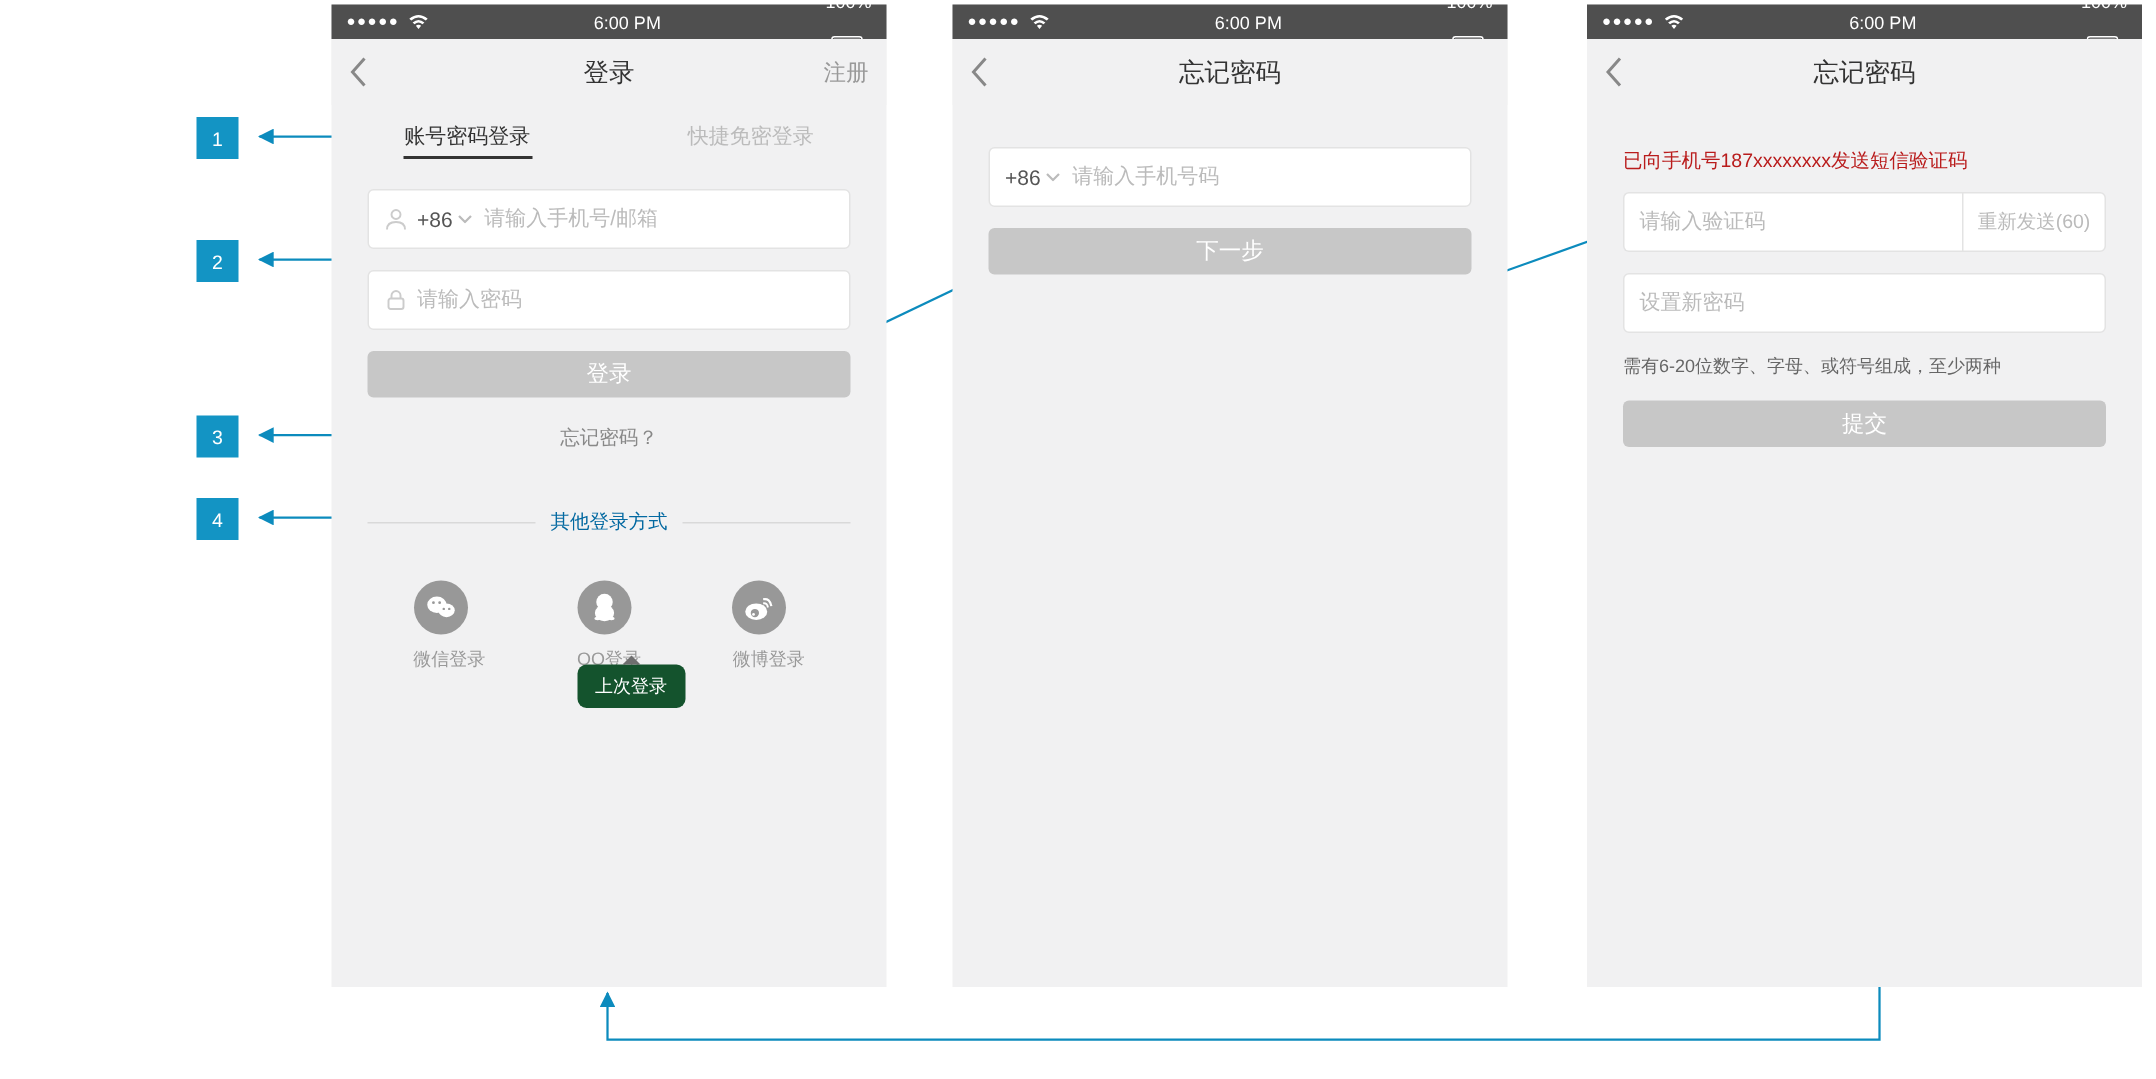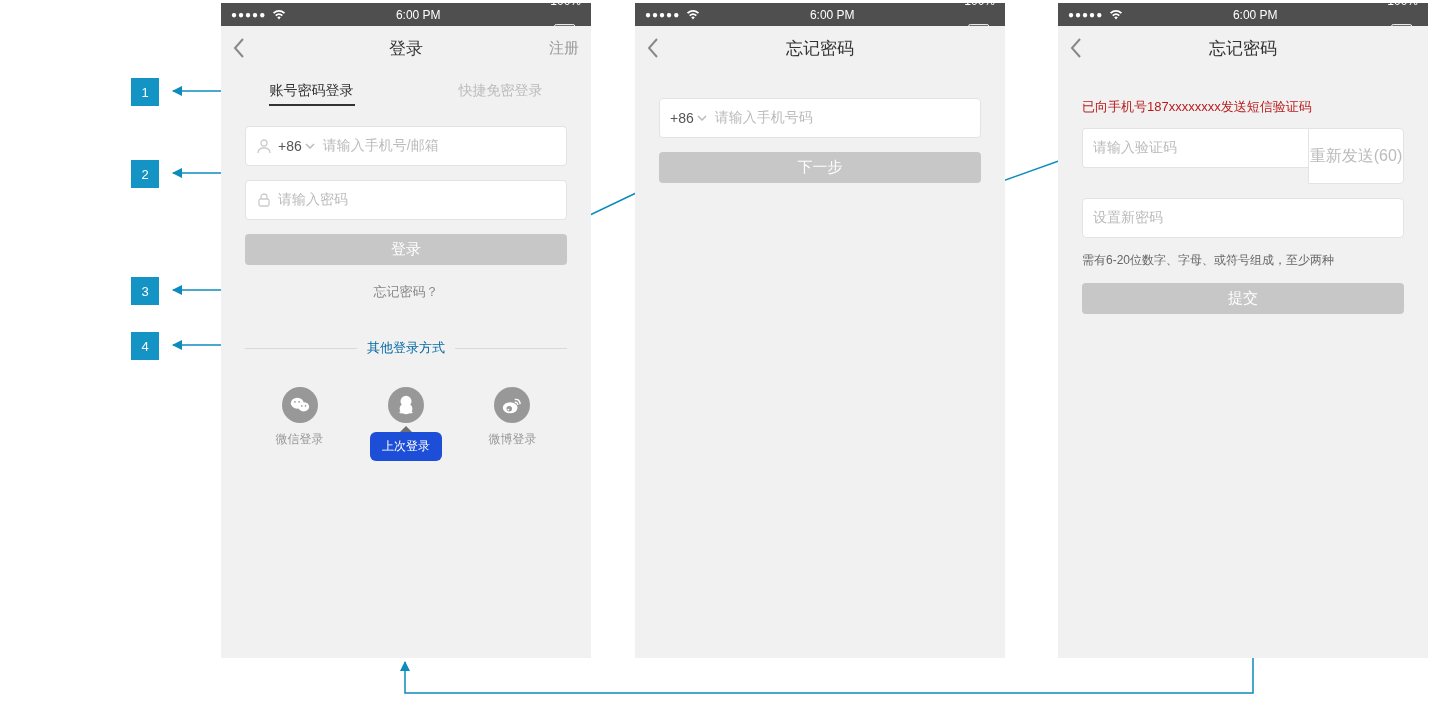--- a/index.html
+++ b/index.html
@@ -126,63 +126,62 @@
   }
   .divider-line { flex: 1; height: 1px; background: #d9d9d9; }
   .social-row {
     display: flex;
     justify-content: space-around;
     margin-top: 30px;
   }
   .social-item {
     display: flex;
     flex-direction: column;
-    align-items: center;
     gap: 8px;
     font-size: 12px;
     color: #999;
     position: relative;
   }
   .social-icon {
     width: 36px; height: 36px;
     border-radius: 50%;
     background: #989898;
     display: flex; align-items: center; justify-content: center;
   }
   .social-icon svg { width: 22px; height: 22px; }
   .last-login-bubble {
     position: absolute;
-    top: 45px;
-    background: #1d4ed8;
+    top: 56px;
+    background: #14532d;
     color: #fff;
     font-size: 12px;
     padding: 6px 12px;
     border-radius: 6px;
     white-space: nowrap;
   }
   .last-login-bubble::before {
     content: "";
     position: absolute;
     top: -6px; left: 50%;
     transform: translateX(-50%);
     border: 6px solid transparent;
     border-bottom-color: #6f6f6f;
     border-top: none;
   }
   .hint-text { font-size: 12px; color: #666; margin: 4px 0 14px; }
   .sent-text { font-size: 13px; color: #b91c1c; margin-bottom: 12px; }
   .code-row { display: flex; gap: 0; margin-bottom: 14px; }
-  .code-row .input-row { margin-bottom: 16px; }
+  .code-row .input-row { margin-bottom: 0; }
   .code-input { flex: 1; border-right: none; border-radius: 4px 0 0 4px; }
   .resend-btn {
     width: 96px;
     background: #fff;
     border: 1px solid #e3e3e3;
     border-radius: 0 4px 4px 0;
-    font-size: 16px;
+    font-size: 13px;
     color: #bbb;
     display: flex;
     align-items: center;
     justify-content: center;
   }
   .rule-text { font-size: 12px; color: #666; margin: 2px 0 14px; }
   
   .anno-box {
     position: absolute;
     width: 28px; height: 28px;

